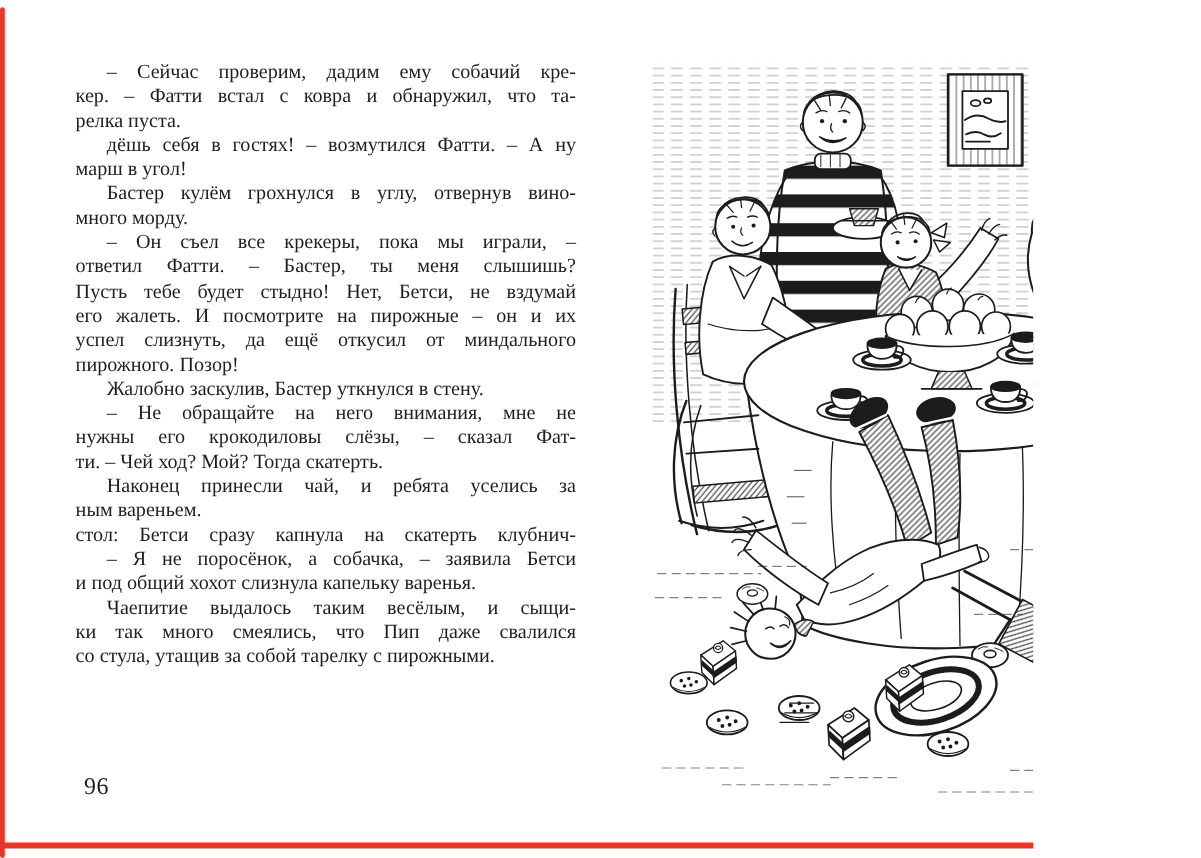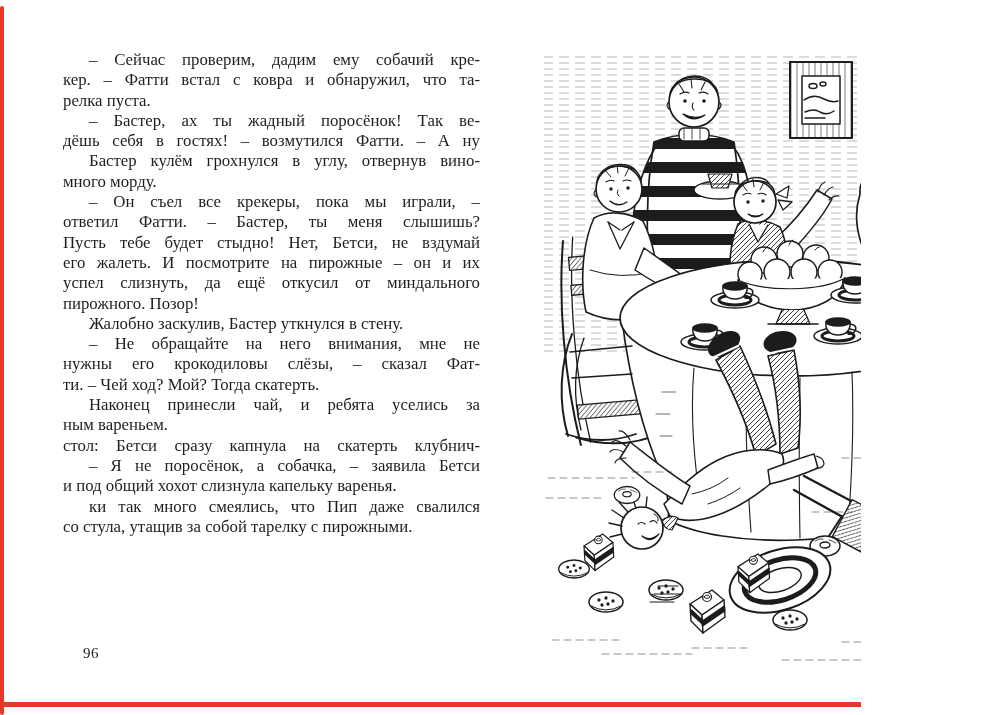--- a/index.html
+++ b/index.html
@@ -4,41 +4,41 @@
 <style>
   html,body{margin:0;padding:0;background:#ffffff;}
   .spread{position:relative;width:861px;height:715px;background:#ffffff;overflow:hidden;
           font-family:"Liberation Serif", serif;color:#1e1e1e;}
   .red-edge-left{position:absolute;left:0;top:6px;width:4px;height:709px;background:#e5382b;border-radius:2px;}
   .red-edge-bottom{position:absolute;left:0;top:702px;width:1001px;height:5px;background:#e5382b;border-radius:2px;}
   .text-col{position:absolute;left:63px;top:50px;width:417px;font-size:16.8px;line-height:20.3px;}
   .para .line{text-align:justify;}
   .para .line.jline{text-align-last:justify;-moz-text-align-last:justify;}
   .para .line:first-child{text-indent:26px;}
-  .page-number{position:absolute;left:83px;top:645px;font-size:15px;letter-spacing:.5px;}
+  .page-number{position:absolute;left:70px;top:645px;font-size:20px;letter-spacing:.5px;}
   .illustration{position:absolute;left:542px;top:42px;width:445px;height:625px;}
   .illustration svg{display:block;width:100%;height:100%;}
 </style>
 </head>
 <body>
 
 <div class="spread">
 
   <div class="red-edge-left"></div>
   <div class="red-edge-bottom"></div>
 
   <div class="text-col">
       <div class="para">
         <div class="line jline">– Сейчас проверим, дадим ему собачий кре-</div>
         <div class="line jline">кер. – Фатти встал с ковра и обнаружил, что та-</div>
         <div class="line">релка пуста.</div>
       </div>
       <div class="para">
-        <div class="line jline">– Бастер, ах ты жадный поросёнок! Так ве-</div>
         <div class="line jline">дёшь себя в гостях! – возмутился Фатти. – А ну</div>
+        <div class="line">марш в угол!</div>
       </div>
       <div class="para">
         <div class="line jline">Бастер кулём грохнулся в углу, отвернув вино-</div>
         <div class="line">много морду.</div>
       </div>
       <div class="para">
         <div class="line jline">– Он съел все крекеры, пока мы играли, –</div>
         <div class="line jline">ответил Фатти. – Бастер, ты меня слышишь?</div>
         <div class="line jline">Пусть тебе будет стыдно! Нет, Бетси, не вздумай</div>
         <div class="line jline">его жалеть. И посмотрите на пирожные – он и их</div>
@@ -58,20 +58,21 @@
         <div class="line">ным вареньем.</div>
         <div class="line jline">стол: Бетси сразу капнула на скатерть клубнич-</div>
       </div>
       <div class="para">
       </div>
       <div class="para">
         <div class="line jline">– Я не поросёнок, а собачка, – заявила Бетси</div>
         <div class="line">и под общий хохот слизнула капельку варенья.</div>
       </div>
       <div class="para">
+        <div class="line jline">Чаепитие выдалось таким весёлым, и сыщи-</div>
         <div class="line jline">ки так много смеялись, что Пип даже свалился</div>
         <div class="line">со стула, утащив за собой тарелку с пирожными.</div>
       </div>
     </div>
 
   <div class="page-number">96</div>
 
   <div class="illustration" aria-label="Пятеро детей пьют чай за круглым столом; один мальчик со смехом свалился со стула, утащив тарелку с пирожными">
     <svg viewBox="0 0 445 625" xmlns="http://www.w3.org/2000/svg">
       <defs>

